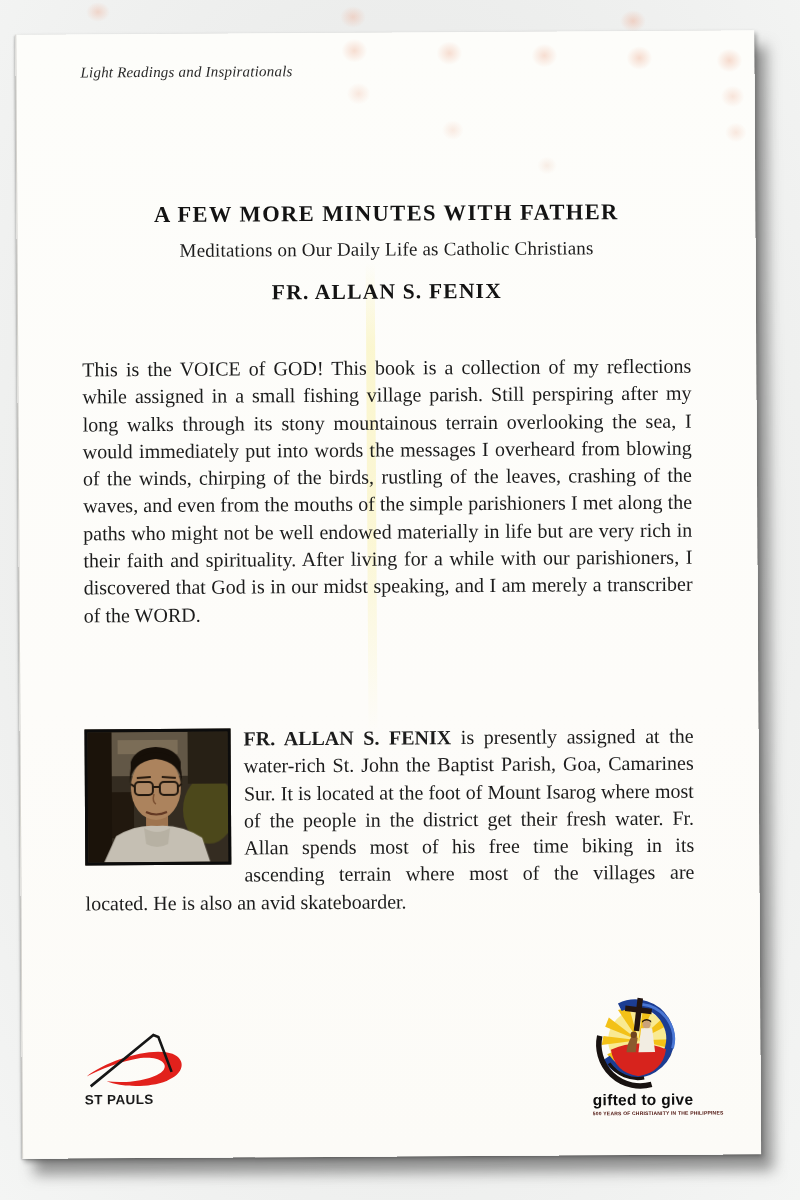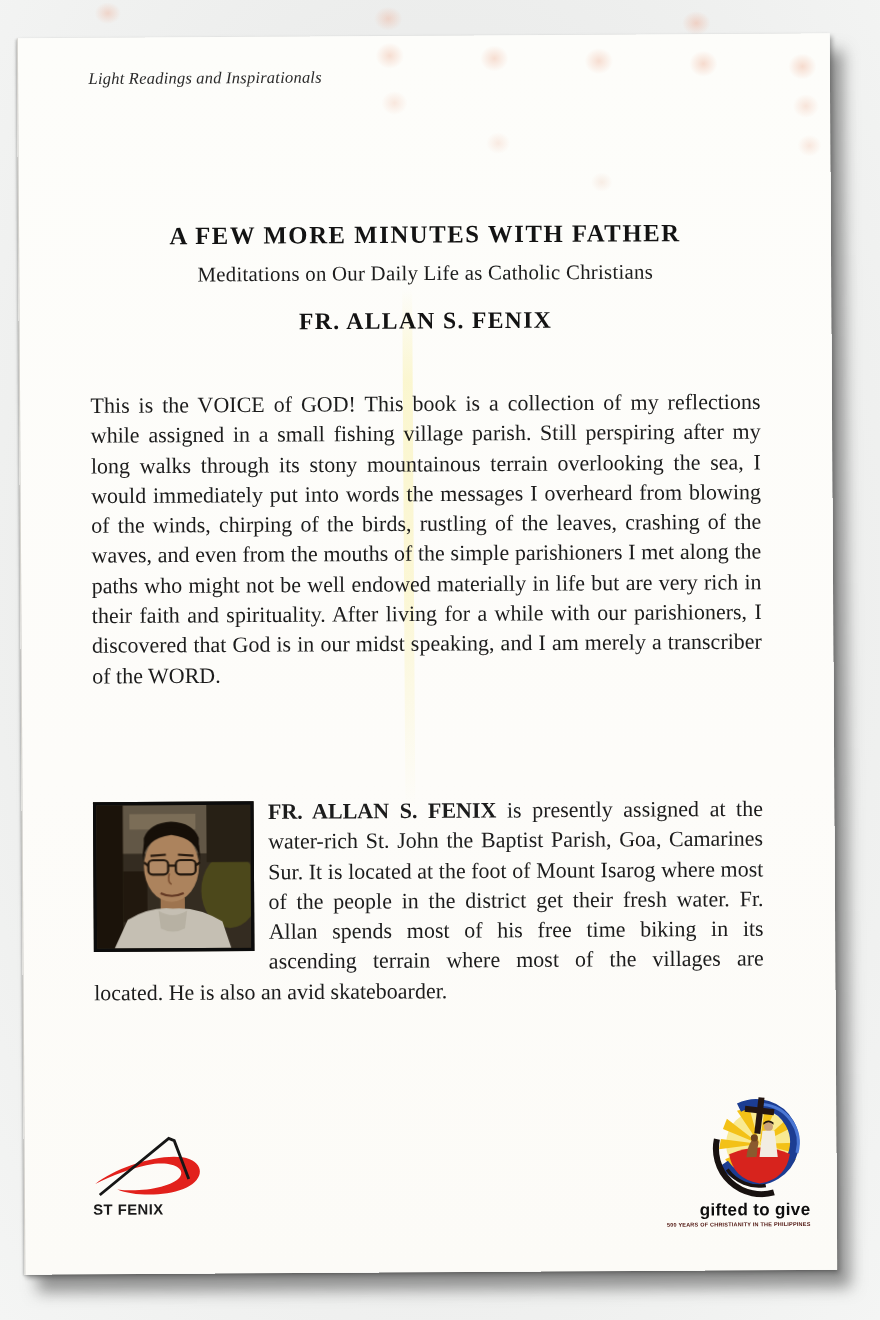--- a/index.html
+++ b/index.html
@@ -41,21 +41,21 @@
     float:left;width:140px;height:130px;margin:3px 13px 4px 0;
     border:3px solid #0c0c0c;background:#2e2619;overflow:hidden;
   }
   .photo svg{display:block;filter:blur(.5px);}
   .logo-stpauls{position:absolute;left:48px;top:992px;width:160px;height:92px;}
   .logo-stpauls .label{
     position:absolute;left:14px;top:66px;
     font-family:"Liberation Sans","DejaVu Sans",sans-serif;
     font-weight:bold;font-size:13.5px;letter-spacing:.4px;color:#1a1a1a;
   }
-  .logo-gifted{position:absolute;left:570px;top:966px;width:144px;text-align:right;}
+  .logo-gifted{position:absolute;left:570px;top:966px;width:144px;text-align:left;}
   .logo-gifted .label{
     font-family:"Liberation Sans","DejaVu Sans",sans-serif;
     font-weight:bold;font-size:15.5px;letter-spacing:.3px;color:#0d0d0d;margin-top:-2px;
   }
   .logo-gifted .tagline{
     font-family:"Liberation Sans","DejaVu Sans",sans-serif;
     font-weight:bold;font-size:5px;letter-spacing:.2px;color:#4a0e08;margin-top:1px;
   }
 </style>
 </head>
@@ -123,21 +123,21 @@
       </svg>
     </div>
     <p><span class="name">FR. ALLAN S. FENIX</span><span> is presently assigned at the water-rich St. John the Baptist Parish, Goa, Camarines Sur. It is located at the foot of Mount Isarog where most of the people in the district get their fresh water. Fr. Allan spends most of his free time biking in its ascending terrain where most of the villages are located. He is also an avid skateboarder.</span></p>
   </div>
 
   <div class="logo-stpauls">
     <svg width="140" height="66" viewBox="0 0 140 66" xmlns="http://www.w3.org/2000/svg">
       <path d="M16,50 C36,34 82,20 102,28 C116,34 114,48 96,55 C78,62 50,61 36,55 C58,58 86,53 93,44 C98,37 88,30 70,32 C50,35 30,43 16,50 Z" fill="#e2211c"></path>
       <polyline points="20,60 83,9 88,11 101,46" fill="none" stroke="#161616" stroke-width="2.6" stroke-linejoin="miter"></polyline>
     </svg>
-    <div class="label">ST FENIX</div>
+    <div class="label">ST PAULS</div>
   </div>
 
   <div class="logo-gifted">
     <svg width="92" height="92" viewBox="0 0 100 100" xmlns="http://www.w3.org/2000/svg">
       <circle cx="50" cy="47" r="33" fill="#f9ea92"></circle>
       <g fill="#f3c117">
         <polygon points="50,47 28,14 40,11 "></polygon>
         <polygon points="50,47 56,8 66,13 "></polygon>
         <polygon points="50,47 80,20 84,30 "></polygon>
         <polygon points="50,47 14,32 18,22 "></polygon>

